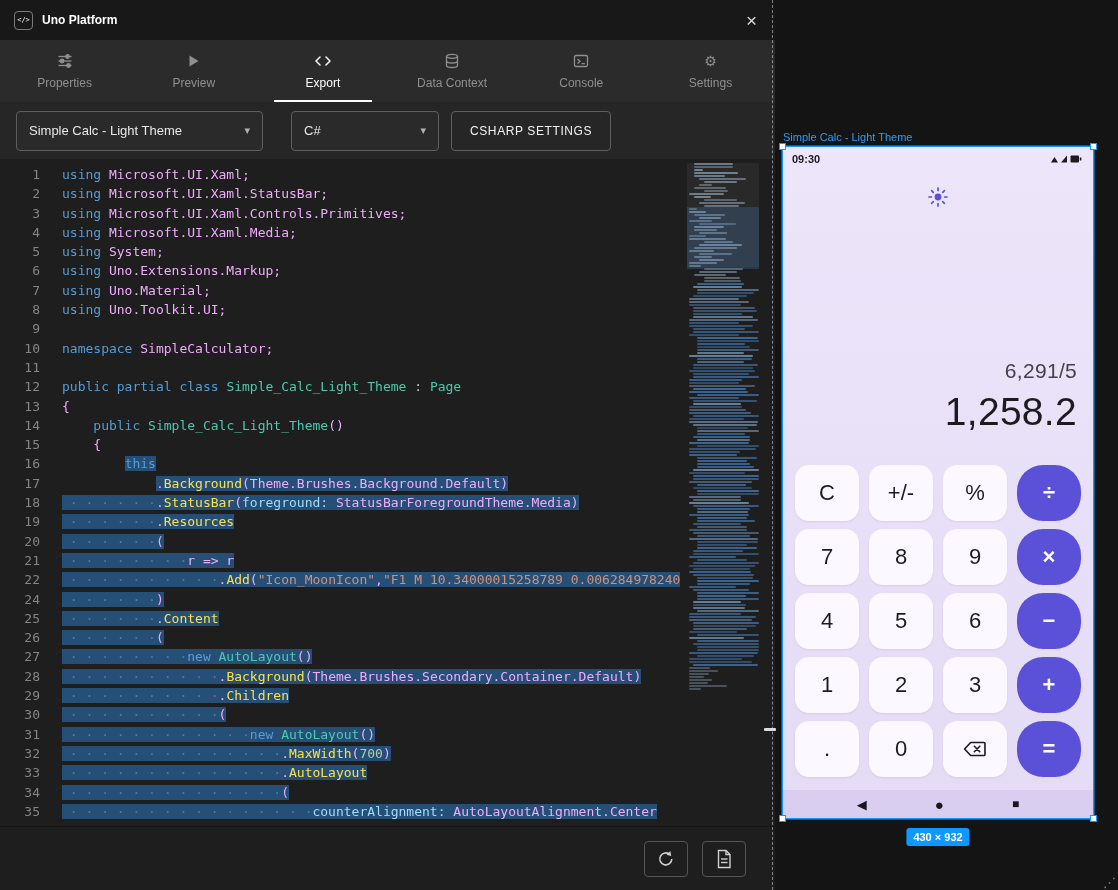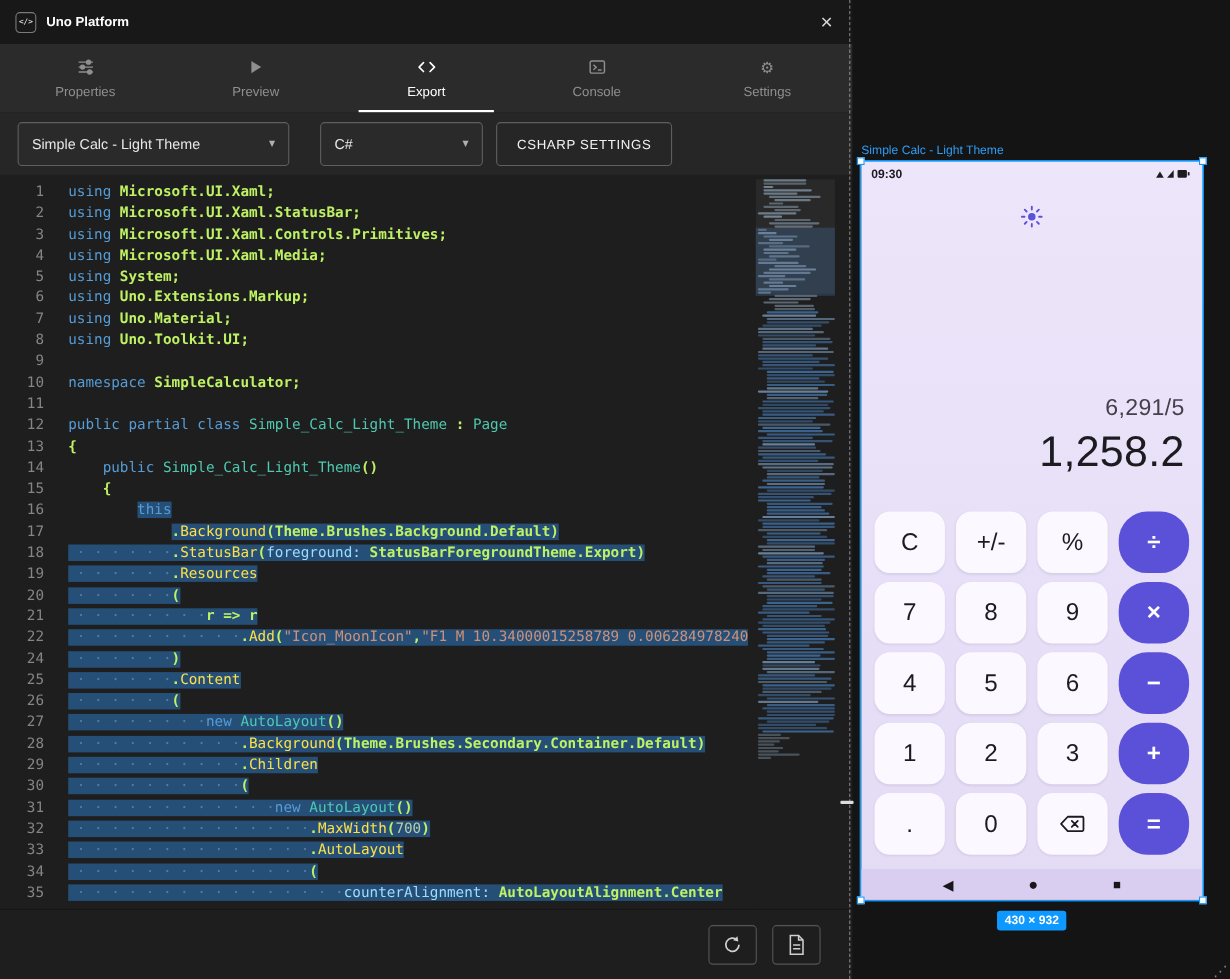--- a/index.html
+++ b/index.html
@@ -29,21 +29,21 @@
   .dd-lang { width:148px; margin-left:28px; }
   .caret { color:#b0b0b0; font-size:11px; margin-left:10px; }
   .settings-btn { height:40px; margin-left:12px; padding:0 18px; border:1px solid #5f5f5f; border-radius:4px; background:transparent; color:#f2f2f2; font-size:12px; letter-spacing:0.6px; font-family:"Liberation Sans", sans-serif; cursor:pointer; }
 
   .editor { flex:1 1 auto; position:relative; background:#1e1e1e; overflow:hidden; font-family:"DejaVu Sans Mono", monospace; font-size:13px; padding-top:6px; }
   .cl { display:flex; height:19.3px; line-height:19.3px; white-space:pre; }
   .ln { width:40px; flex:0 0 40px; text-align:right; color:#858585; margin-right:22px; }
   .lc { white-space:pre; }
   .sel { background:#264f78; }
   .wsd { color:rgba(190,200,220,0.35); }
-  .tk { color:#569cd6;margin-top:43px; } .tp { color:#bef264;font-weight:bold; } .tt { color:#4ec9b0; }
+  .tk { color:#569cd6;margin-top:43px; } .tp { color:#f0abfc; } .tt { color:#4ec9b0; }
   .tm { color:#fde047; } .ts { color:#ce9178; } .tn { color:#b5cea8; } .ta { color:#9cdcfe; }
 
   .minimap { position:absolute; top:0; right:16px; bottom:0; width:72px; background:#1e1e1e; padding:4px 0 0 2px; }
   .mmb { height:2px; margin-bottom:1px; border-radius:1px; }
   .mm-view { position:absolute; left:0; right:0; top:4px; height:104px; background:rgba(255,255,255,0.05); }
   .mm-sel { position:absolute; left:0; right:0; top:48px; height:62px; background:rgba(80,130,190,0.25); }
 
   .bottombar { height:64px; background:#1e1e1e; border-top:1px solid #151515; display:flex; align-items:center; justify-content:flex-end; gap:14px; padding-right:29px; flex:0 0 auto; }
   .icon-btn { width:44px; height:36px; border:1px solid #555555; border-radius:4px; background:transparent; display:grid; place-items:center; cursor:pointer; }
 
@@ -114,20 +114,30 @@
         <span class="tab-label">Preview</span>
       </div>
       <div class="tab active">
         <span class="tab-icon">
           <svg width="18" height="16" viewBox="0 0 18 16" fill="none" stroke="currentColor" stroke-width="1.5" stroke-linecap="round" stroke-linejoin="round">
               <polyline points="6,4 2,8 6,12"></polyline>
               <polyline points="12,4 16,8 12,12"></polyline>
             </svg>
         </span>
         <span class="tab-label">Export</span>
+      </div>
+      <div class="tab">
+        <span class="tab-icon">
+          <svg width="16" height="16" viewBox="0 0 16 16" fill="none" stroke="currentColor" stroke-width="1.3">
+              <ellipse cx="8" cy="3.3" rx="5.5" ry="2"></ellipse>
+              <path d="M2.5 3.3v9.2c0 1.1 2.5 2 5.5 2s5.5-.9 5.5-2V3.3"></path>
+              <path d="M2.5 8c0 1.1 2.5 2 5.5 2s5.5-.9 5.5-2"></path>
+            </svg>
+        </span>
+        <span class="tab-label">Data Context</span>
       </div>
       <div class="tab">
         <span class="tab-icon">
           <svg width="16" height="16" viewBox="0 0 16 16" fill="none" stroke="currentColor" stroke-width="1.3">
               <rect x="1.5" y="2.5" width="13" height="11" rx="1.5"></rect>
               <polyline points="4.5,6 7,8.2 4.5,10.4"></polyline>
               <line x1="8.5" y1="10.6" x2="11.8" y2="10.6"></line>
             </svg>
         </span>
         <span class="tab-label">Console</span>
@@ -162,21 +172,21 @@
           <div class="cl"><span class="ln">8</span><span class="lc"><span class="tk">using</span><span class="tp"> Uno.Toolkit.UI;</span></span></div>
           <div class="cl"><span class="ln">9</span><span class="lc"></span></div>
           <div class="cl"><span class="ln">10</span><span class="lc"><span class="tk">namespace</span><span class="tp"> SimpleCalculator;</span></span></div>
           <div class="cl"><span class="ln">11</span><span class="lc"></span></div>
           <div class="cl"><span class="ln">12</span><span class="lc"><span class="tk">public</span><span class="tp"> </span><span class="tk">partial</span><span class="tp"> </span><span class="tk">class</span><span class="tp"> </span><span class="tt">Simple_Calc_Light_Theme</span><span class="tp"> : </span><span class="tt">Page</span></span></div>
           <div class="cl"><span class="ln">13</span><span class="lc"><span class="tp">{</span></span></div>
           <div class="cl"><span class="ln">14</span><span class="lc">    <span class="tk">public</span><span class="tp"> </span><span class="tt">Simple_Calc_Light_Theme</span><span class="tp">()</span></span></div>
           <div class="cl"><span class="ln">15</span><span class="lc">    <span class="tp">{</span></span></div>
           <div class="cl"><span class="ln">16</span><span class="lc">        <span class="sel"><span class="tk">this</span></span></span></div>
           <div class="cl"><span class="ln">17</span><span class="lc">            <span class="sel"><span class="tp">.</span><span class="tm">Background</span><span class="tp">(Theme.Brushes.Background.Default)</span></span></span></div>
-          <div class="cl"><span class="ln">18</span><span class="lc"><span class="sel"><span class="wsd"> · · · · · ·</span><span class="tp">.</span><span class="tm">StatusBar</span><span class="tp">(</span><span class="ta">foreground:</span><span class="tp"> StatusBarForegroundTheme.Export)</span></span></span></div>
+          <div class="cl"><span class="ln">18</span><span class="lc"><span class="sel"><span class="wsd"> · · · · · ·</span><span class="tp">.</span><span class="tm">StatusBar</span><span class="tp">(</span><span class="ta">foreground:</span><span class="tp"> StatusBarForegroundTheme.Media)</span></span></span></div>
           <div class="cl"><span class="ln">19</span><span class="lc"><span class="sel"><span class="wsd"> · · · · · ·</span><span class="tp">.</span><span class="tm">Resources</span></span></span></div>
           <div class="cl"><span class="ln">20</span><span class="lc"><span class="sel"><span class="wsd"> · · · · · ·</span><span class="tp">(</span></span></span></div>
           <div class="cl"><span class="ln">21</span><span class="lc"><span class="sel"><span class="wsd"> · · · · · · · ·</span><span class="tp">r =&gt; r</span></span></span></div>
           <div class="cl"><span class="ln">22</span><span class="lc"><span class="sel"><span class="wsd"> · · · · · · · · · ·</span><span class="tp">.</span><span class="tm">Add</span><span class="tp">(</span><span class="ts">"Icon_MoonIcon"</span><span class="tp">,</span><span class="ts">"F1 M 10.34000015258789 0.006284978240</span></span></span></div>
           <div class="cl"><span class="ln">24</span><span class="lc"><span class="sel"><span class="wsd"> · · · · · ·</span><span class="tp">)</span></span></span></div>
           <div class="cl"><span class="ln">25</span><span class="lc"><span class="sel"><span class="wsd"> · · · · · ·</span><span class="tp">.</span><span class="tm">Content</span></span></span></div>
           <div class="cl"><span class="ln">26</span><span class="lc"><span class="sel"><span class="wsd"> · · · · · ·</span><span class="tp">(</span></span></span></div>
           <div class="cl"><span class="ln">27</span><span class="lc"><span class="sel"><span class="wsd"> · · · · · · · ·</span><span class="tk">new</span><span class="tp"> </span><span class="tt">AutoLayout</span><span class="tp">()</span></span></span></div>
           <div class="cl"><span class="ln">28</span><span class="lc"><span class="sel"><span class="wsd"> · · · · · · · · · ·</span><span class="tp">.</span><span class="tm">Background</span><span class="tp">(Theme.Brushes.Secondary.Container.Default)</span></span></span></div>
           <div class="cl"><span class="ln">29</span><span class="lc"><span class="sel"><span class="wsd"> · · · · · · · · · ·</span><span class="tp">.</span><span class="tm">Children</span></span></span></div>

